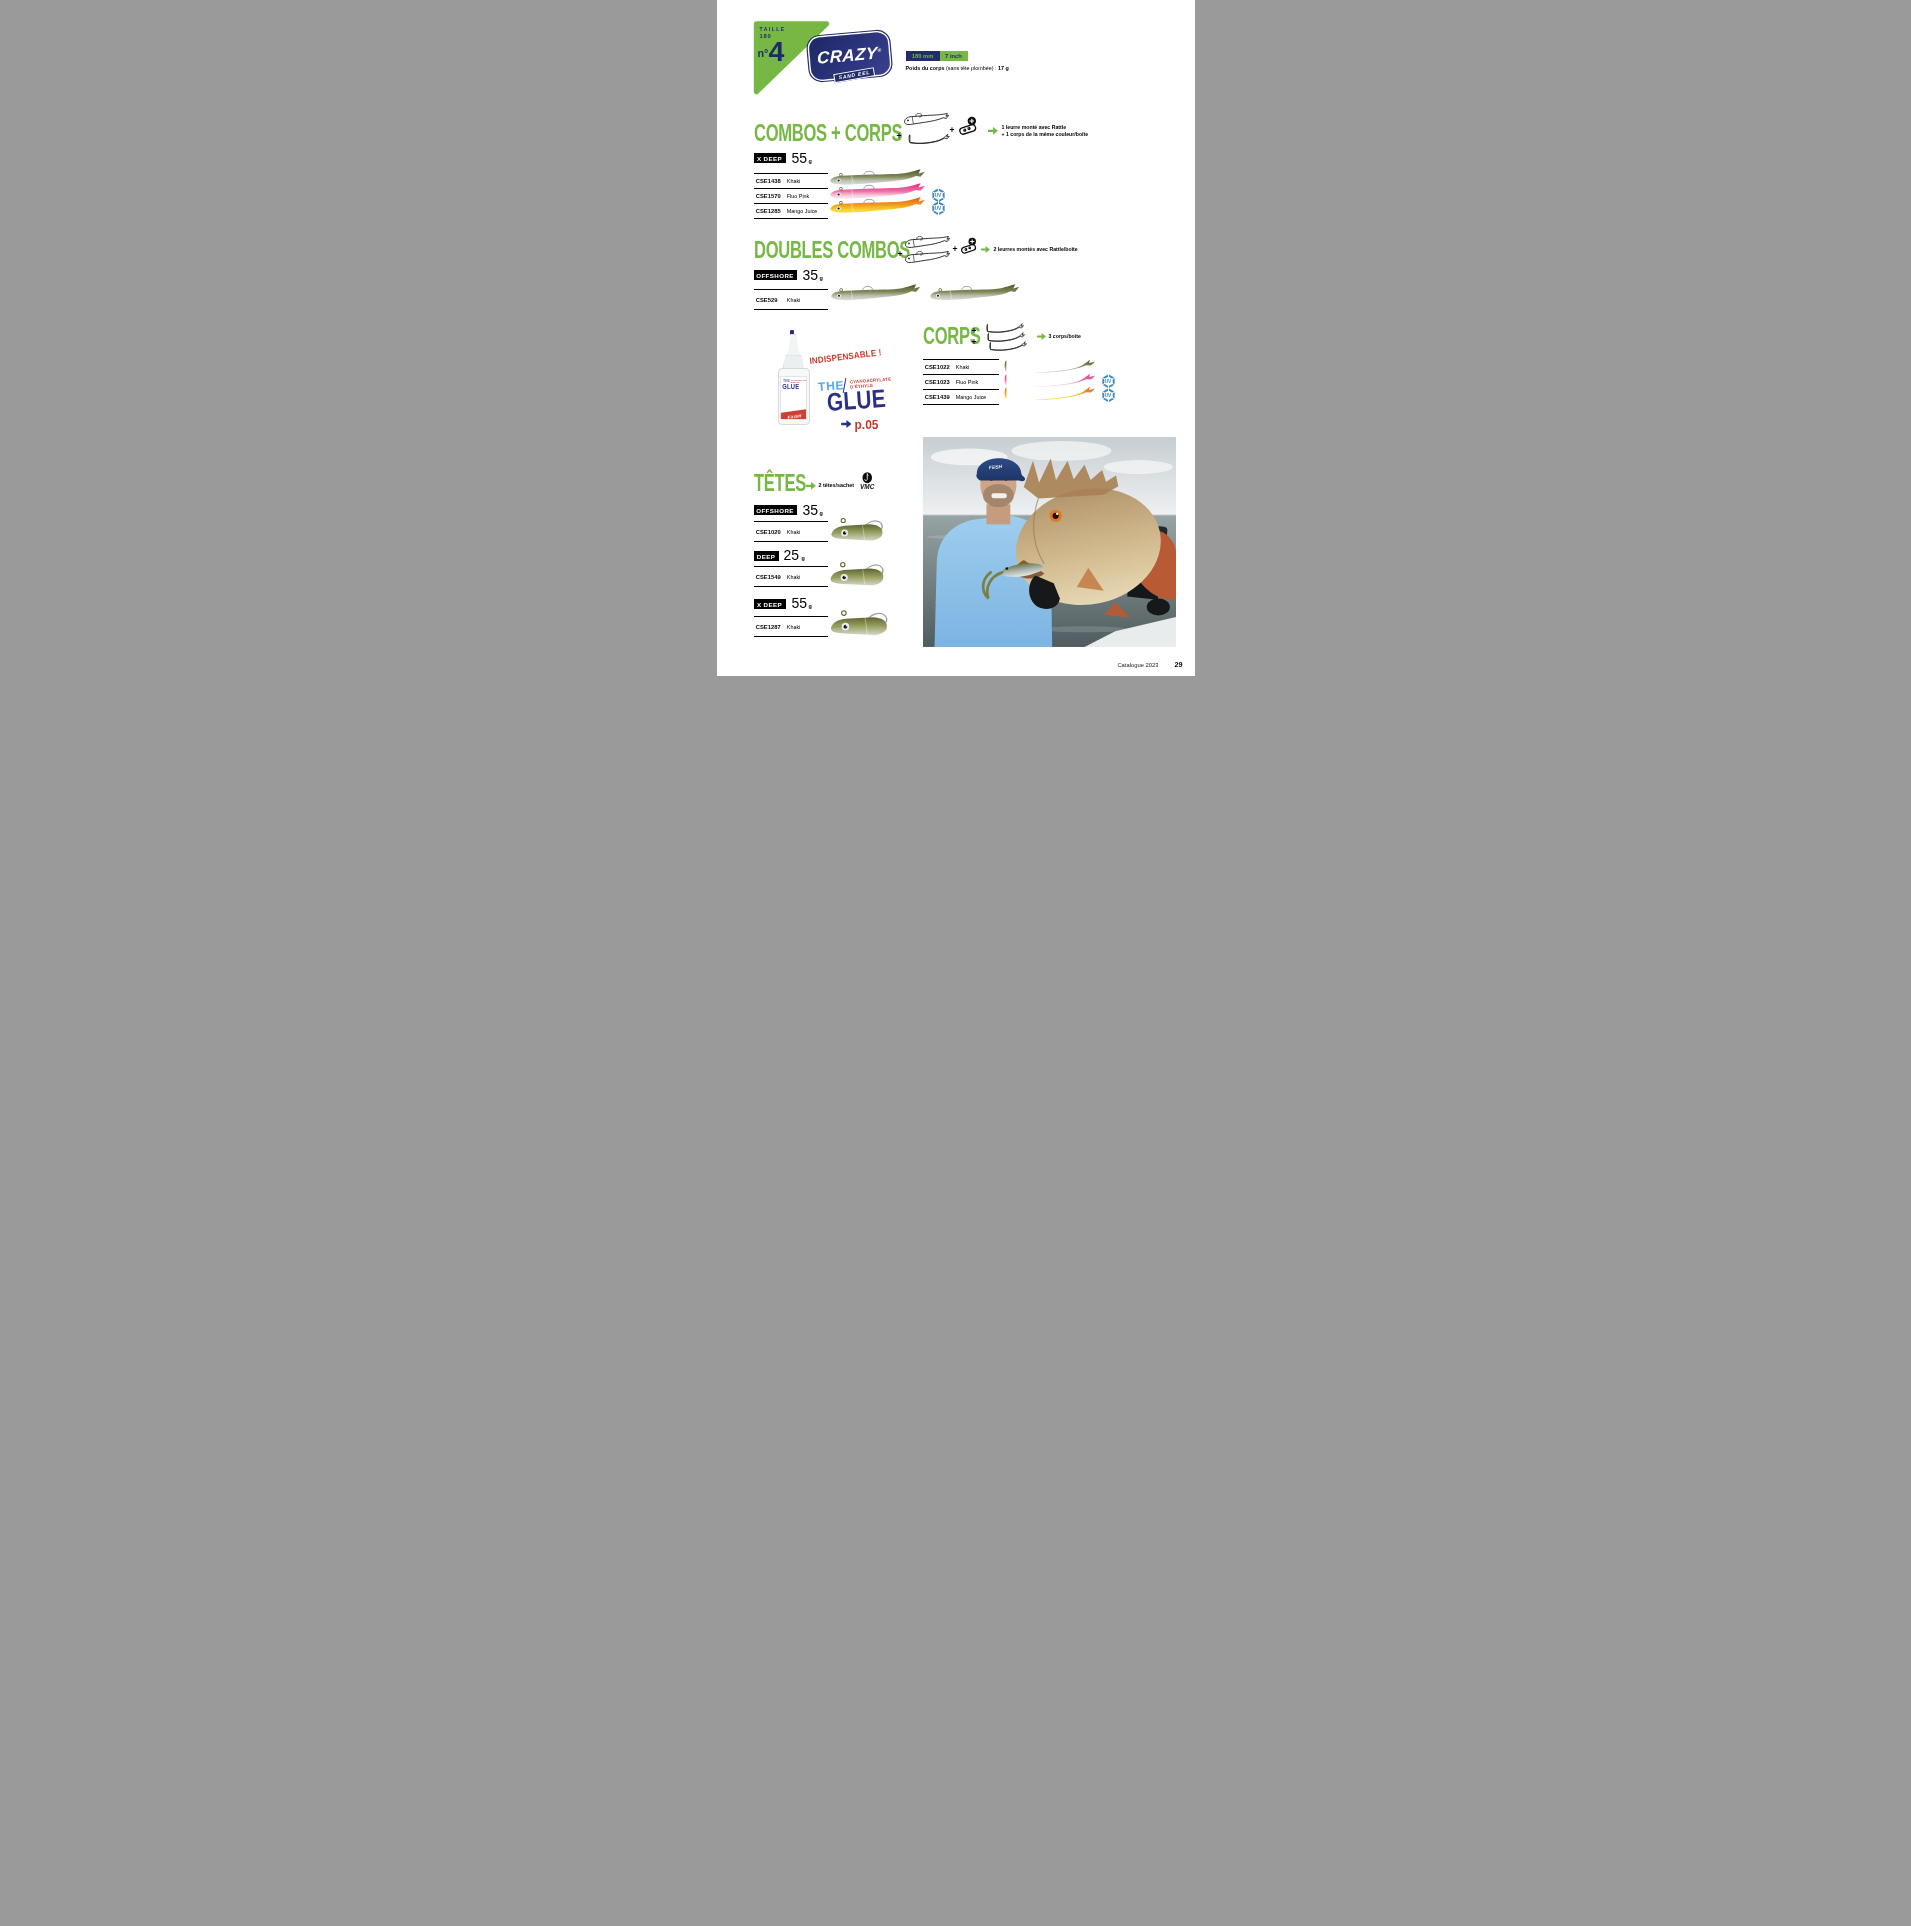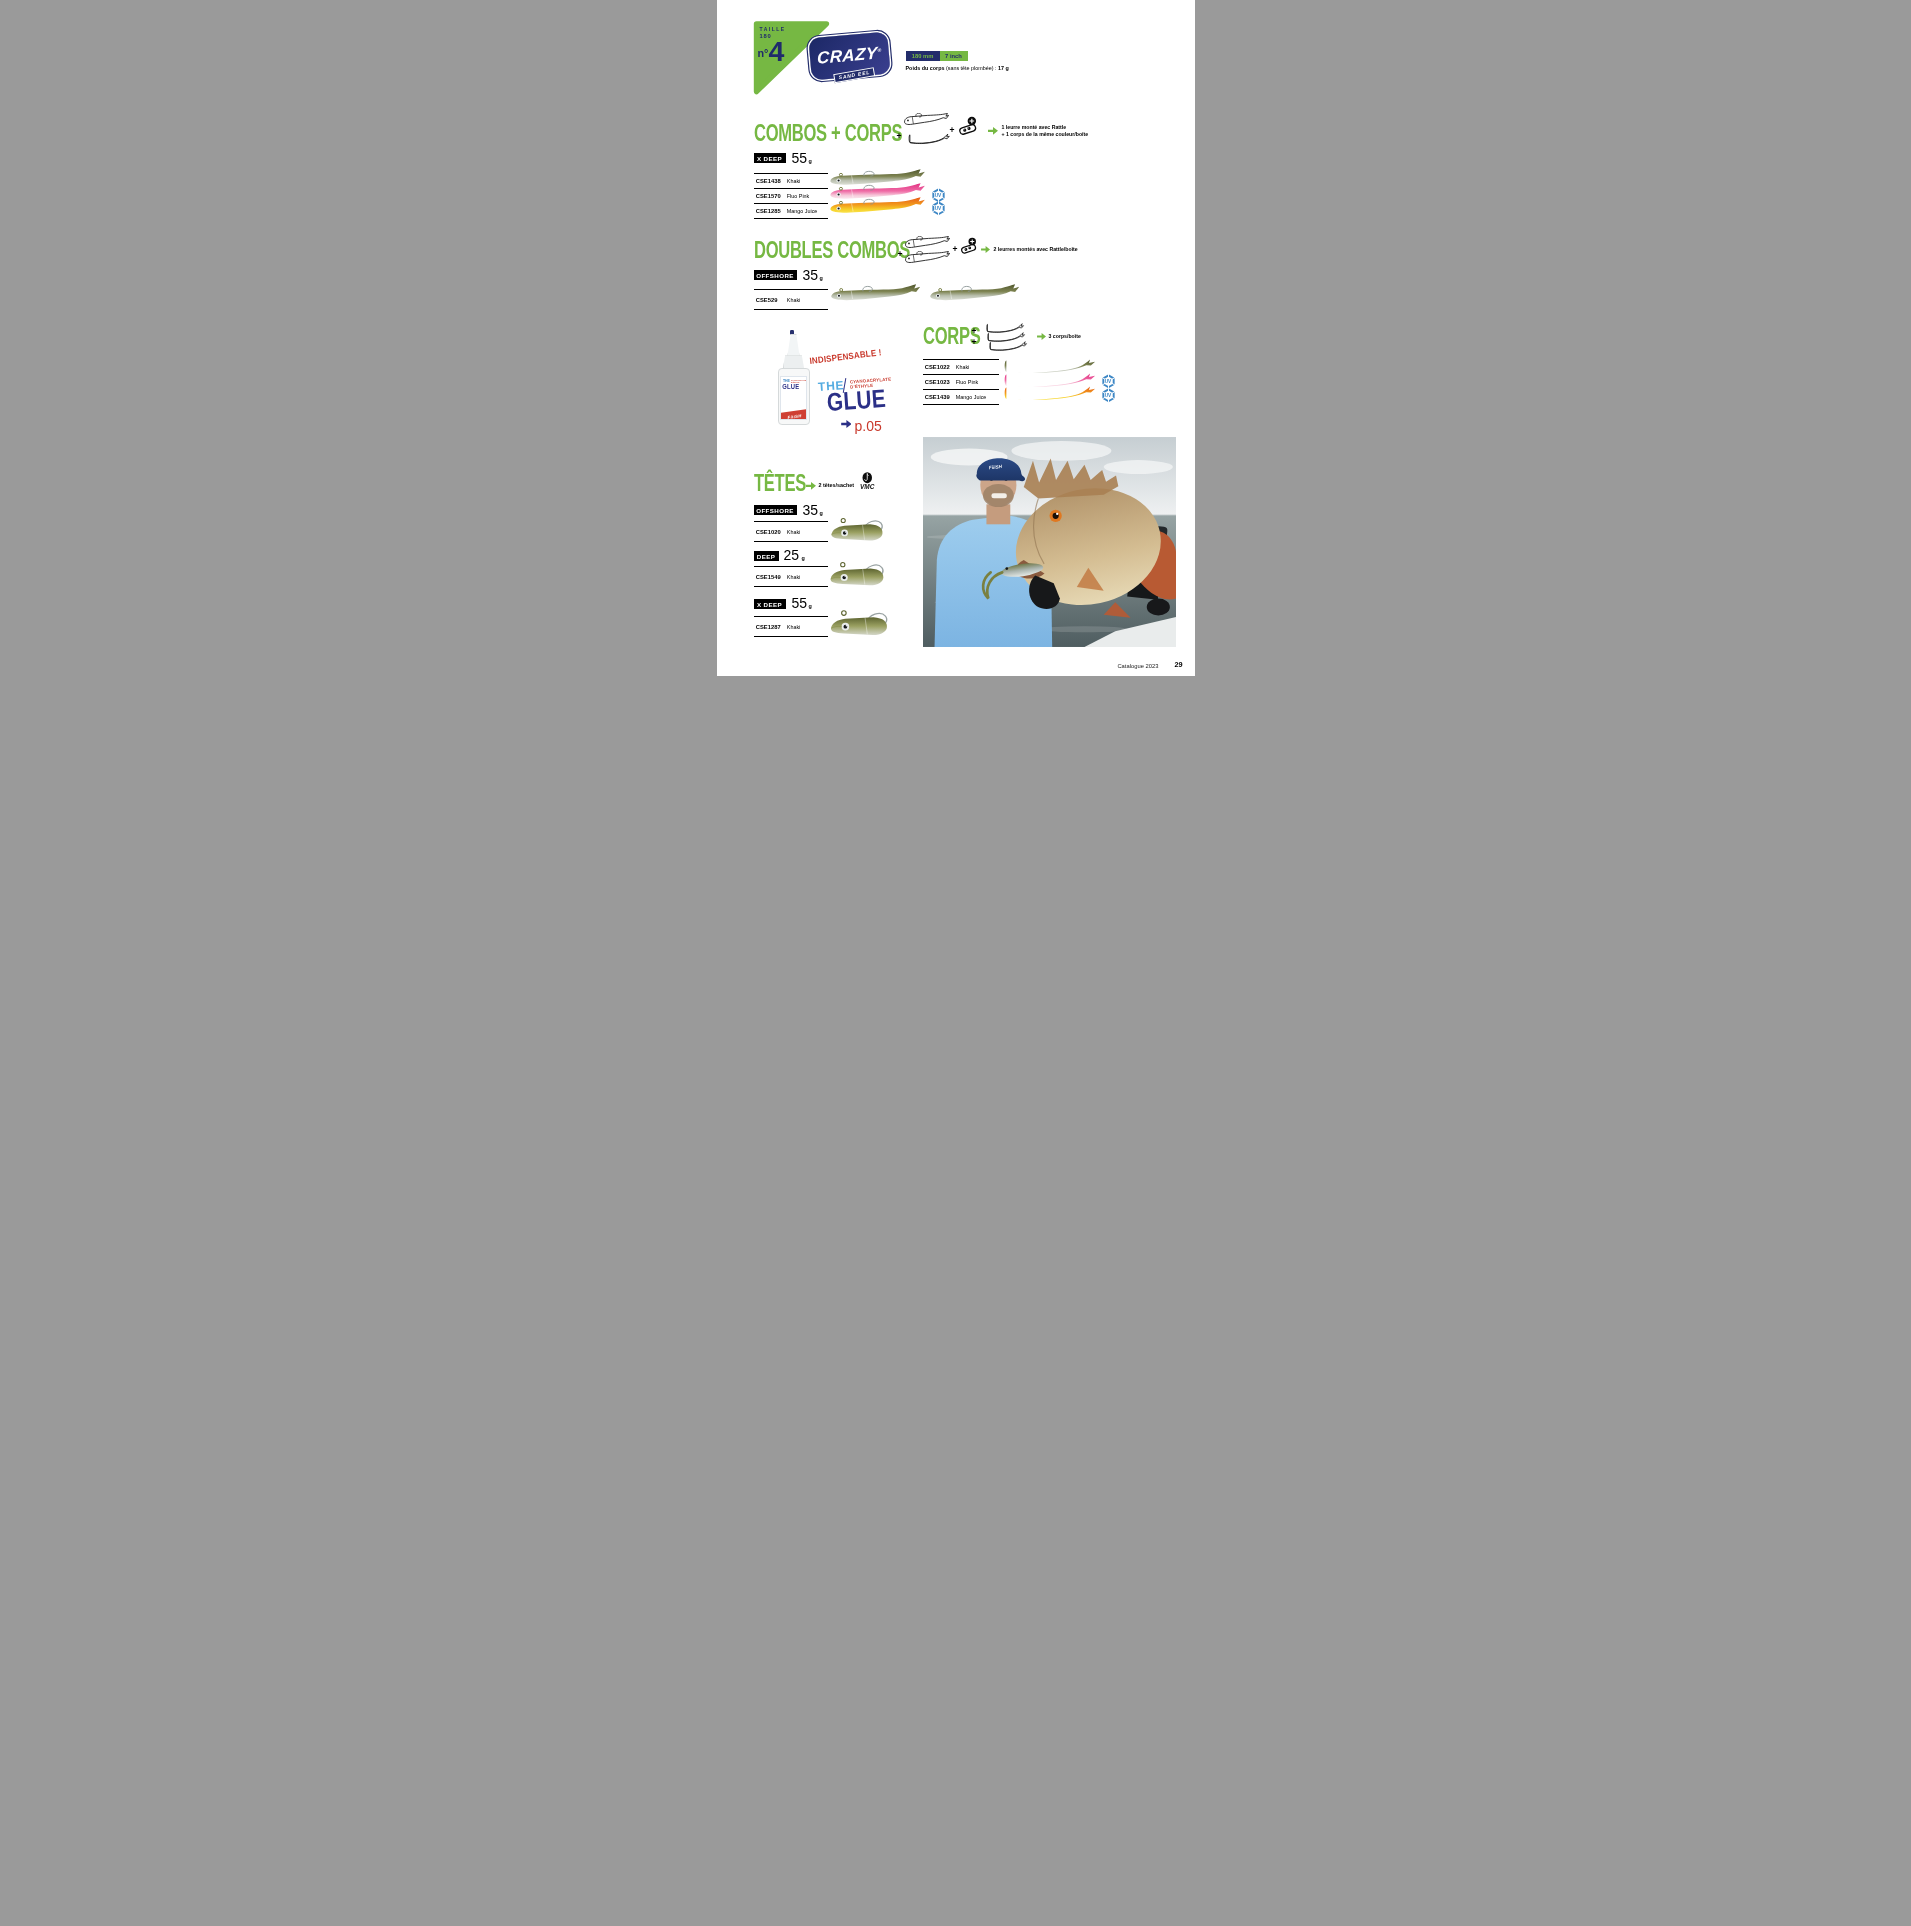--- a/index.html
+++ b/index.html
@@ -16,21 +16,21 @@
   .trow{display:flex;align-items:center;border-bottom:0.8px solid #000;}
   .ref{font-weight:700;font-size:5.8px;width:31px;padding-left:2.3px;white-space:nowrap;}
   .clr{font-size:5.4px;white-space:nowrap;}
   .note{font-weight:700;font-size:5.2px;line-height:6.5px;white-space:nowrap;}
   .plus{font-weight:900;font-size:8.5px;line-height:1;}
   .uv{width:13px;height:14.6px;}
   .uv svg{position:absolute;left:0;top:0;width:100%;height:100%;}
   .uv span{position:absolute;inset:0;display:flex;align-items:center;justify-content:center;
            font-weight:800;font-size:4.8px;color:#3d87c5;}
   .navy{color:#1f2a6b;}
-  .footer{position:absolute;right:12px;top:660px;display:flex;align-items:flex-end;gap:16px;}
+  .footer{position:absolute;right:12px;top:660px;display:flex;align-items:center;gap:16px;}
   .footer .lbl{font-size:5.8px;color:#222;}
   .footer .pnum{font-weight:900;font-size:7.3px;}
   
   .taille{font-weight:700;font-size:5px;letter-spacing:1.5px;}
   .t180{font-weight:700;font-size:5.8px;letter-spacing:0.8px;}
   .n4{display:flex;align-items:flex-end;}
   .n4 .np{font-weight:800;font-size:10.8px;margin-bottom:3.9px;}
   .n4 .nd{font-weight:800;font-size:28.5px;line-height:.8;}
   .crazy{transform:rotate(-5deg);background:linear-gradient(135deg,#1c2866,#3a3f8f);
          border-radius:10.8px;box-shadow:0 0 0 1.5px #fff,0 0 0 2.7px #232d6b;
@@ -49,21 +49,21 @@
   .poids b{font-weight:700;}
   
   .indis{color:#c9392c;font-weight:800;font-size:8.9px;transform:rotate(-7deg) scaleX(.9);
          transform-origin:left top;white-space:nowrap;letter-spacing:0.2px;}
   .gthe{color:#55ace1;font-weight:900;font-size:12px;transform:rotate(-4deg);letter-spacing:0.8px;}
   .gdiv{width:1.2px;height:15.4px;background:#2b3087;transform:rotate(10deg);}
   .gchem{color:#c9392c;font-weight:800;font-size:4.4px;line-height:5px;transform:rotate(-4deg);
          letter-spacing:0.2px;white-space:nowrap;}
   .gglue{color:#2b3087;font-weight:900;font-size:25.4px;line-height:1;transform:rotate(-4deg) scaleX(.82);
          transform-origin:left top;letter-spacing:0.4px;}
-  .gp05{color:#c9392c;font-weight:400;font-size:14px;}
+  .gp05{color:#c9392c;font-weight:700;font-size:12px;}
   
   .b-tip{position:absolute;left:17.7px;top:0;width:4.2px;height:5px;background:#27316e;border-radius:1.2px;}
   .b-nozzle{position:absolute;left:14.6px;top:3.9px;width:10.8px;height:22.3px;background:#f2f5f6;
             border:0.4px solid #d8dcdd;clip-path:polygon(28% 0,72% 0,100% 100%,0 100%);}
   .b-collar{position:absolute;left:10px;top:25.4px;width:20px;height:13px;background:#eceff0;
             border:0.4px solid #d5d9da;clip-path:polygon(12% 0,88% 0,100% 100%,0 100%);}
   .b-body{position:absolute;left:5.4px;top:38px;width:30px;height:55px;background:#f7f8f8;
           border:0.4px solid #d5d9da;border-radius:3.9px;}
   .b-label{position:absolute;left:1.5px;top:7px;right:1.5px;bottom:3.9px;background:#fff;
            border:0.4px solid #dfe5ec;overflow:hidden;}

